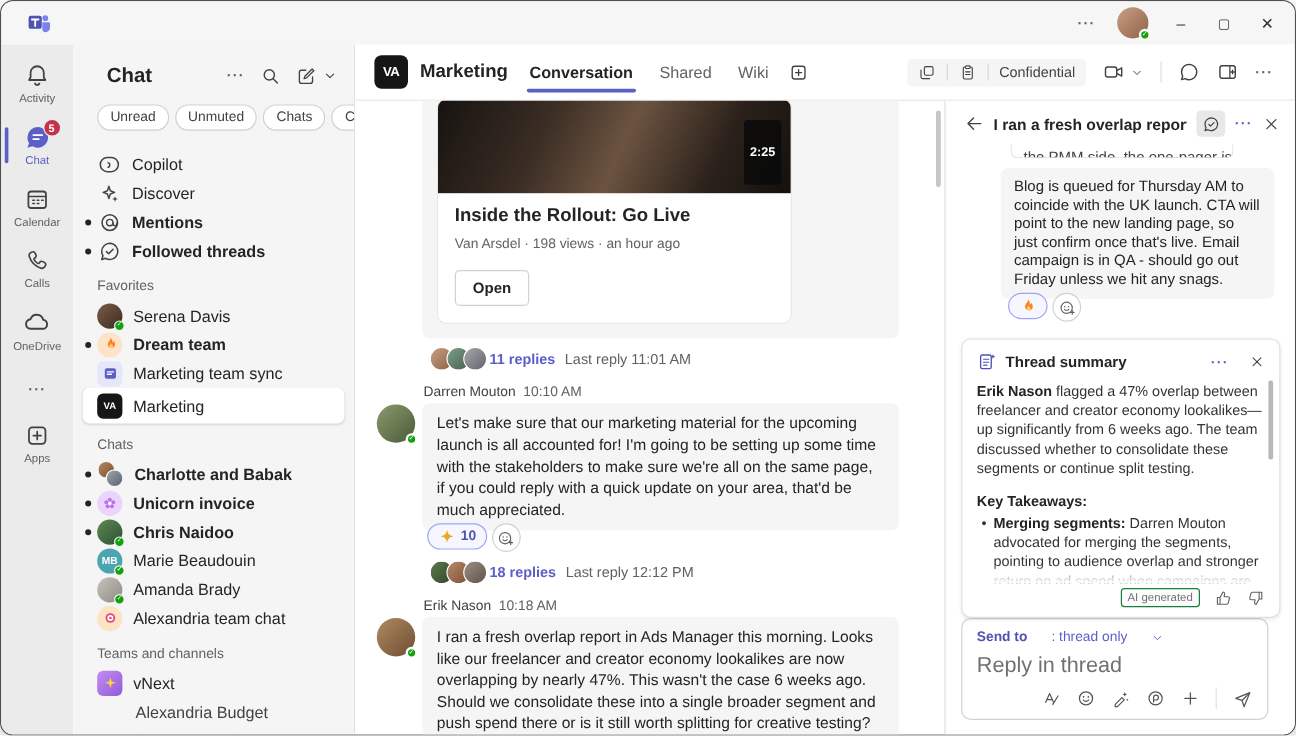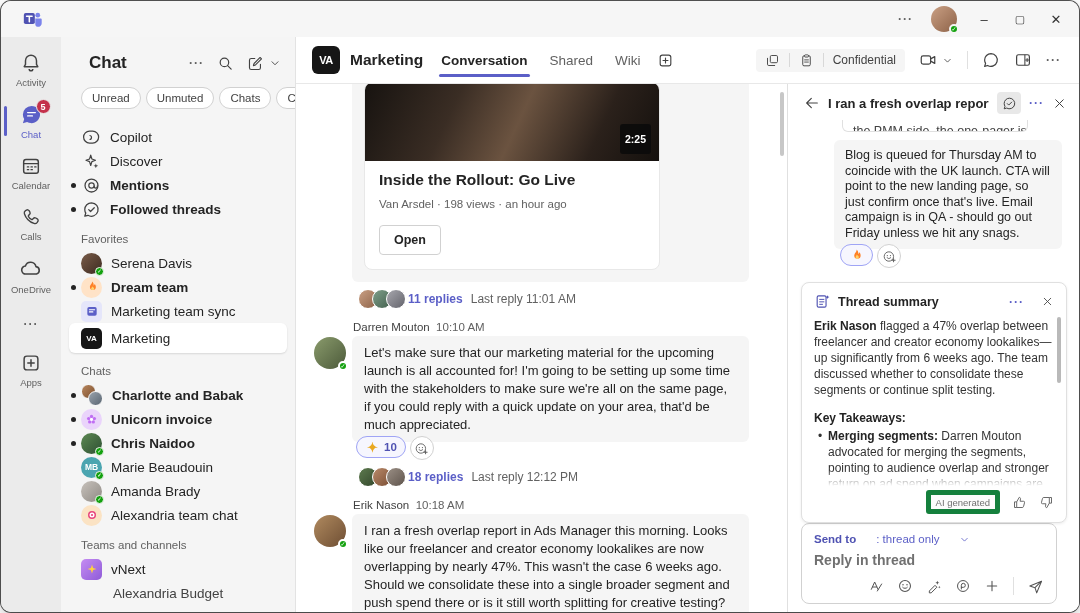--- a/index.html
+++ b/index.html
@@ -103,21 +103,21 @@
   .reply-avs{ display:flex; }
   .reply-avs .avatar{ width:20px; height:20px; border:1.5px solid #fff; margin-right:-6px; }
   .reply-link{ color:#5b5fc7; font-weight:bold; }
   .last-reply{ color:#616161; }
 
   
   .video-bubble{ margin-top:-14px; padding:12px; }
   .vcard{ background:#fff; border:1px solid #e8e8e8; border-radius:8px; width:296px; overflow:hidden; }
   .vthumb{ height:78px; background:linear-gradient(115deg,#171310 0%,#3a2d24 30%,#6b5340 52%,#2b211b 78%,#14100d 100%); position:relative; }
   .vdur{ position:absolute; right:8px; bottom:7px; background:rgba(10,10,10,.88); color:#fff; font-size:10.5px; font-weight:bold;
-    padding:6px 5px; border-radius:3px; }
+    padding:18px 5px; border-radius:3px; }
   .vinfo{ padding:10px 14px 14px; }
   .vtitle{ font-size:15.5px; font-weight:bold; }
   .vby{ font-size:11.5px; color:#616161; margin-top:6px; }
   .vopen{ display:inline-block; margin-top:12px; border:1px solid #d1d1d1; border-radius:4px; background:#fff;
     font-size:12.5px; font-weight:bold; color:#242424; padding:5px 14px; }
 
   
   .emo{ display:inline-flex; width:15px; height:15px; align-items:center; justify-content:center; flex:none; }
   .emo-sparkle{ color:#e9a821; font-size:13px; line-height:1; }
   .compose input::placeholder, .reply-input::placeholder{ color:#707070; }
@@ -141,26 +141,26 @@
   .sum-body{ font-size:12px; line-height:16px; color:#333; position:relative; max-height:168px; overflow:hidden;}
   .sum-body p{ margin-bottom:12px; }
   .sum-body b{ color:#242424; }
   .takeaways{ font-weight:bold; color:#242424; margin-bottom:2px;}
   .sum-ul{ list-style:none; }
   .sum-ul li{ padding-left:14px; position:relative; margin-top:2px;}
   .sum-ul li:before{ content:"•"; position:absolute; left:4px; }
   .sum-fade{ position:absolute; left:0; right:0; bottom:0; height:16px; background:linear-gradient(rgba(255,255,255,0),#fff);}
   .sum-scroll{ position:absolute; right:5px; top:34px; width:4px; height:66px; border-radius:2px; background:#b9b9b9;}
   .sum-foot{ display:flex; align-items:center; justify-content:flex-end; gap:12px; margin-top:4px; color:#616161;}
-  .ai-badge{ border:5px solid #15803d; border-radius:3px; font-size:9.5px; color:#707070; padding:1.5px 5px; background:#fcfcfc;}
+  .ai-badge{ border:1px solid #15803d; border-radius:3px; font-size:9.5px; color:#707070; padding:1.5px 5px; background:#fcfcfc;}
 
   .reply-box{ margin:auto 10px 22px 1px; border:1px solid #d1d1d1; border-radius:8px; padding:9px 12px 8px; background:#fff;}
   .sendto{ font-size:11.5px; color:#5b5fc7; display:flex; align-items:center; gap:20px;}
   .sendto b{ color:#4f52b2; }
-  .reply-input{ width:100%; border:0; outline:0; font-size:14px; margin-top:7px; color:#3b82f6; font-family:inherit; background:transparent;font-weight:bold;}
+  .reply-input{ width:100%; border:0; outline:0; font-size:18px; margin-top:7px; color:#3b82f6; font-family:inherit; background:transparent;}
   .reply-icons{ display:flex; align-items:center; gap:13px; justify-content:flex-end; margin-top:8px; color:#545454;}
 </style>
 </head>
 <body>
 
 <svg width="0" height="0" style="position:absolute">
   <defs>
     <symbol id="i-bell" viewBox="0 0 24 24">
         <path d="M12 3.5a6 6 0 0 0-6 6v4L4.6 16h14.8L18 13.5v-4a6 6 0 0 0-6-6z" fill="none" stroke="currentColor" stroke-width="1.6" stroke-linejoin="round"></path>
         <path d="M10 18.5a2 2 0 0 0 4 0" fill="none" stroke="currentColor" stroke-width="1.6"></path>

